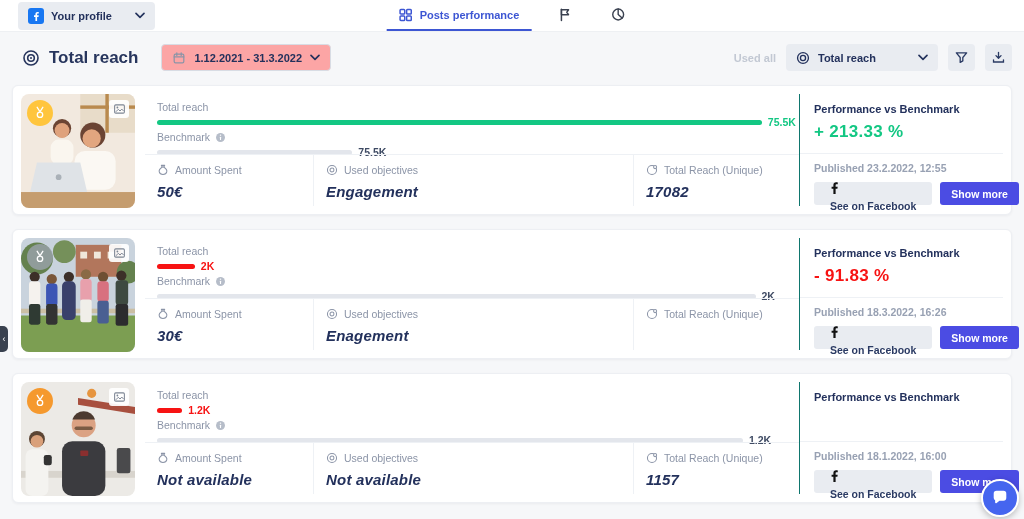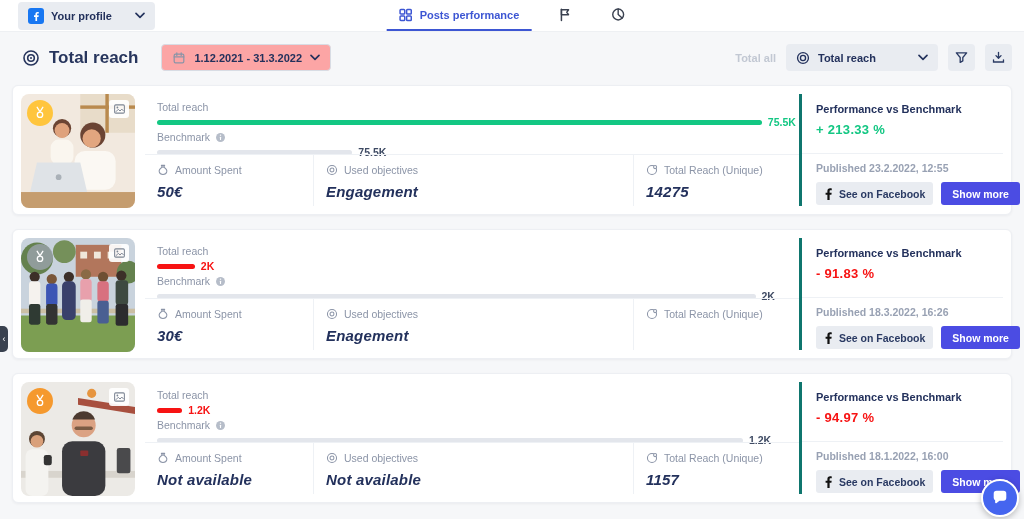--- a/index.html
+++ b/index.html
@@ -48,29 +48,29 @@
   .bar.c-green{background:var(--green);} .bar.c-red{background:var(--red);}
   .bar-val{font-size:10.5px;font-weight:bold;color:#3e4a63;white-space:nowrap;}
   .bar-val.c-green{color:var(--green);} .bar-val.c-red{color:var(--red);}
 
   .stats{display:flex;border-top:1px solid #eef1f5;flex:1;}
   .stat{padding:9px 0 0 12px;}
   .stat.first{width:168px;} .stat.mid{width:320px;border-left:1px solid #eef1f5;} .stat.last{flex:1;border-left:1px solid #eef1f5;}
   .stat-label{font-size:10.5px;color:var(--gray_label);display:flex;align-items:center;gap:6px;}
   .stat-value{font-size:15px;font-weight:bold;color:var(--navy);margin-top:7px;letter-spacing:.2px;font-style:italic;}
 
-  .side{width:204px;flex-shrink:0;border-left:3px solid #0f766e;display:flex;flex-direction:column;}
+  .side{width:204px;flex-shrink:0;border-left:1px solid #0f766e;display:flex;flex-direction:column;}
   .perf{height:60px;border-bottom:1px solid #eef1f5;padding:9px 14px 0 14px;}
   .perf-title{font-size:11px;font-weight:bold;color:var(--navy);}
-  .perf-value{font-size:13px;font-weight:800;margin-top:7px;letter-spacing:.3px;}
+  .perf-value{font-size:17px;font-weight:800;margin-top:7px;letter-spacing:.3px;}
   .perf-value.c-green{color:var(--green);} .perf-value.c-red{color:var(--red);}
   .pub{padding:8px 14px 0 14px;}
   .pub-date{font-size:10.5px;font-weight:600;color:#98a1b3;}
   .btn-row{display:flex;gap:8px;margin-top:8px;}
-  .fb-btn{height:23px;padding:0 8px;background:var(--btn_gray);border:none;border-radius:3px;font-size:10.5px;font-weight:bold;color:#2a3a63;display:flex;align-items:center;gap:6px;cursor:pointer;white-space:nowrap;}
+  .fb-btn{height:23px;padding:0 16px;background:var(--btn_gray);border:none;border-radius:3px;font-size:10.5px;font-weight:bold;color:#2a3a63;display:flex;align-items:flex-start;gap:6px;cursor:pointer;white-space:nowrap;flex-direction:column;}
   .more-btn{height:23px;padding:0 11px;background:var(--indigo);border:none;border-radius:3px;font-size:10.5px;font-weight:bold;color:#fff;cursor:pointer;white-space:nowrap;}
 
   .edge-handle{position:fixed;left:0;top:326px;width:8px;height:26px;background:#39414f;border-radius:0 5px 5px 0;display:flex;align-items:center;justify-content:center;color:#fff;font-size:9px;cursor:pointer;}
   .chat-fab{position:fixed;right:5px;bottom:2px;width:38px;height:38px;border-radius:50%;background:var(--chat_blue);border:2px solid #fff;box-shadow:0 2px 6px rgba(0,0,0,.25);display:flex;align-items:center;justify-content:center;cursor:pointer;}
 
   svg{display:block;}
 </style>
 </head>
 <body>
 
@@ -143,21 +143,21 @@
       <span>1.12.2021 - 31.3.2022</span>
       <span class="chev">
         <svg width="10" height="7" viewBox="0 0 10 7">
             <path d="M1 1.4l4 4 4-4" stroke="#23315c" stroke-width="1.6" fill="none" stroke-linecap="round" stroke-linejoin="round"></path>
           </svg>
       </span>
     </div>
   </div>
 
   <div class="tb-right">
-    <span class="clear-all">Total all</span>
+    <span class="clear-all">Used all</span>
     <div class="metric-select">
       <span>
         <svg width="14" height="14" viewBox="0 0 18 18">
             <circle cx="9" cy="9" r="7" stroke="#23315c" stroke-width="1.7" fill="none"></circle>
             <circle cx="9" cy="9" r="3.3" stroke="#23315c" stroke-width="1.7" fill="none"></circle>
           </svg>
       </span>
       <span>Total reach</span>
       <span class="chev">
         <svg width="10" height="7" viewBox="0 0 10 7">
@@ -268,21 +268,21 @@
         <div class="stat last">
           <div class="stat-label">
             <span>
                 <svg width="12" height="12" viewBox="0 0 14 14">
                   <circle cx="7" cy="7" r="5.3" stroke="#8b94a7" stroke-width="1.2" fill="none"></circle>
                   <circle cx="10.6" cy="3.6" r="1.8" fill="#fff" stroke="#8b94a7" stroke-width="1.2"></circle>
                 </svg>
               </span>
             <span>Total Reach (Unique)</span>
           </div>
-          <div class="stat-value">14275</div>
+          <div class="stat-value">17082</div>
         </div>
       </div>
     </div>
 
     <aside class="side">
       <div class="perf">
         <div class="perf-title">Performance vs Benchmark</div>
         <div class="perf-value c-green">+ 213.33 %</div>
       </div>
       <div class="pub">
@@ -526,21 +526,20 @@
             <span>Total Reach (Unique)</span>
           </div>
           <div class="stat-value">1157</div>
         </div>
       </div>
     </div>
 
     <aside class="side">
       <div class="perf">
         <div class="perf-title">Performance vs Benchmark</div>
-        <div class="perf-value c-red">- 94.97 %</div>
       </div>
       <div class="pub">
         <div class="pub-date">Published 18.1.2022, 16:00</div>
         <div class="btn-row">
           <button class="fb-btn">
             <span>
                 <svg width="9" height="12" viewBox="0 0 9 14">
                   <path d="M5.8 14V7.8h2.1l.3-2.4H5.8V3.9c0-.7.2-1.2 1.2-1.2h1.3V.6C8.1.5 7.3.4 6.4.4 4.5.4 3.2 1.6 3.2 3.6v1.8H1.1v2.4h2.1V14z" fill="#111"></path>
                 </svg>
               </span>

